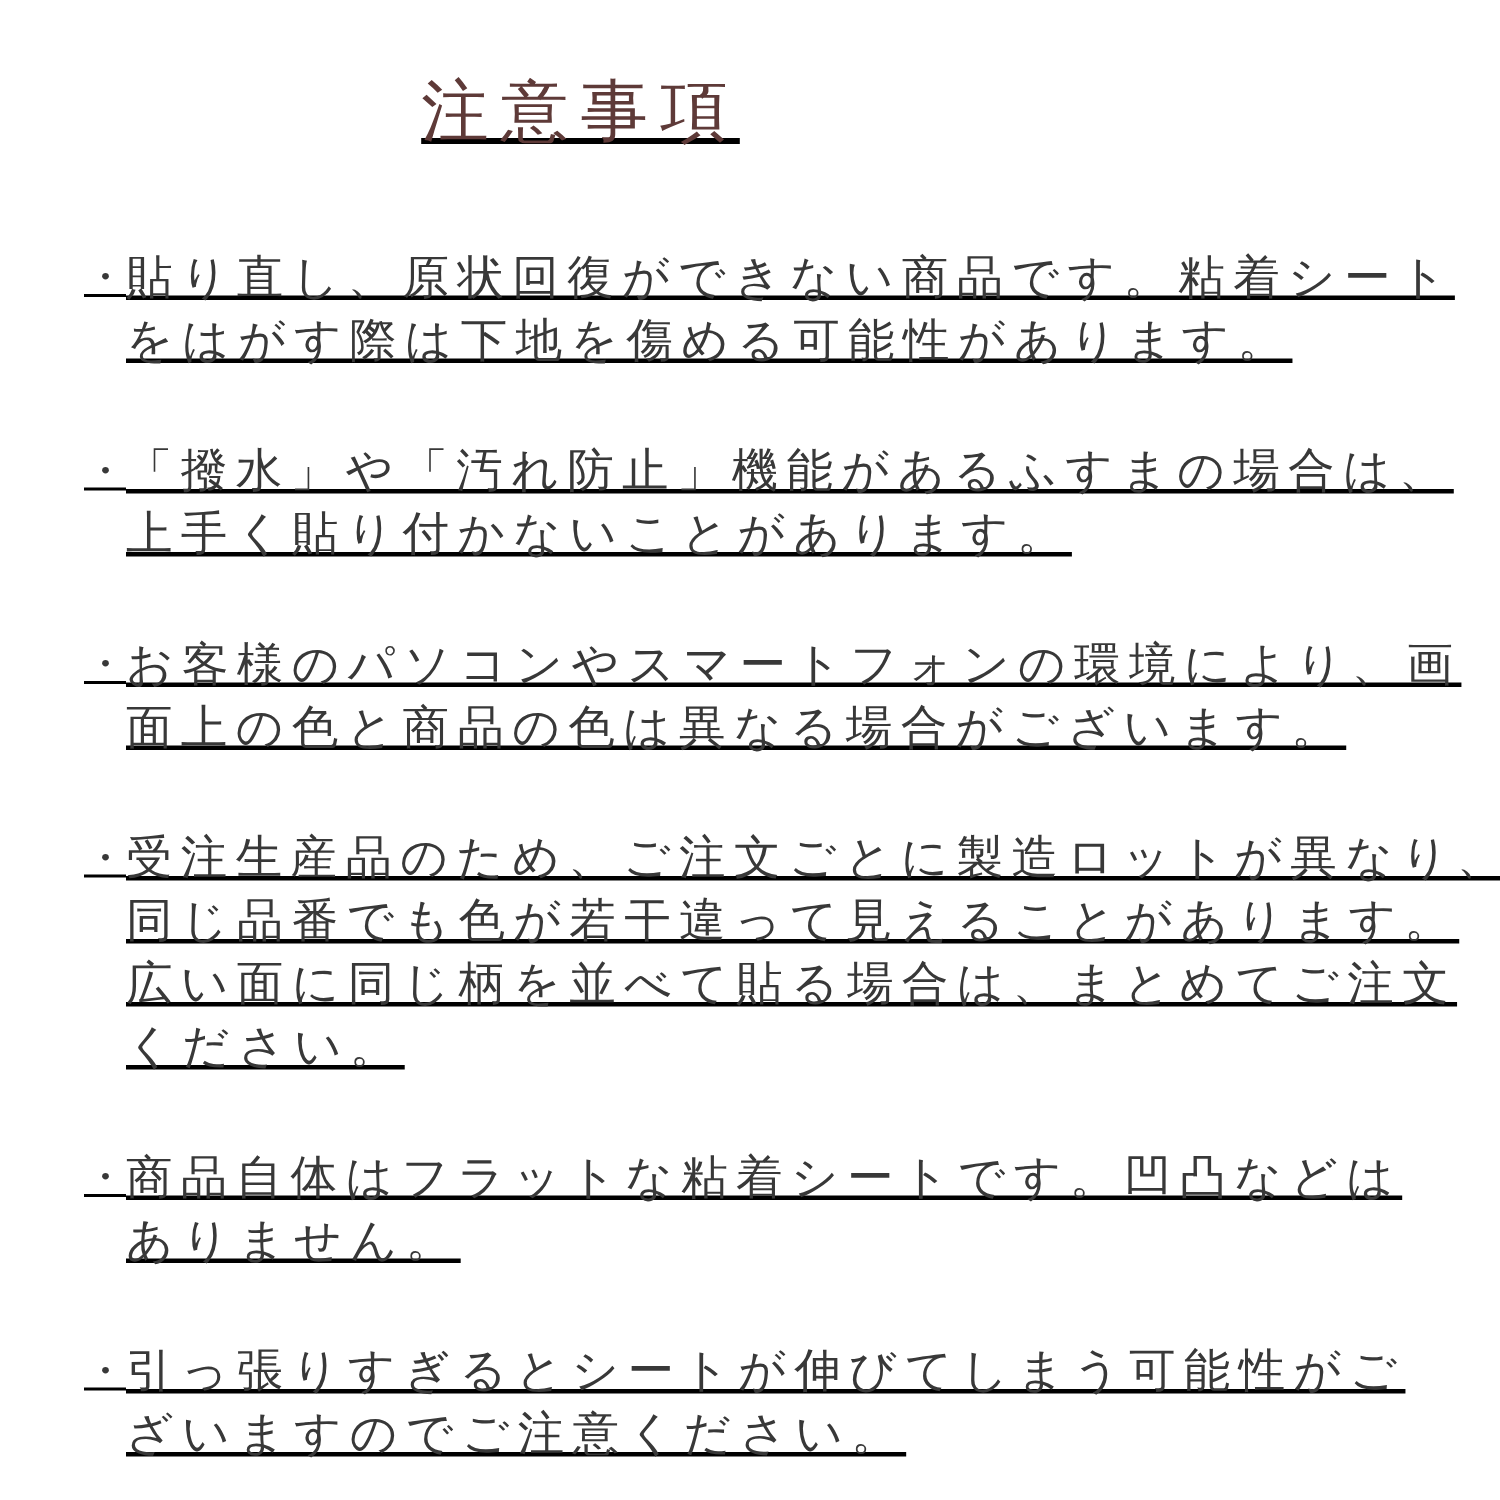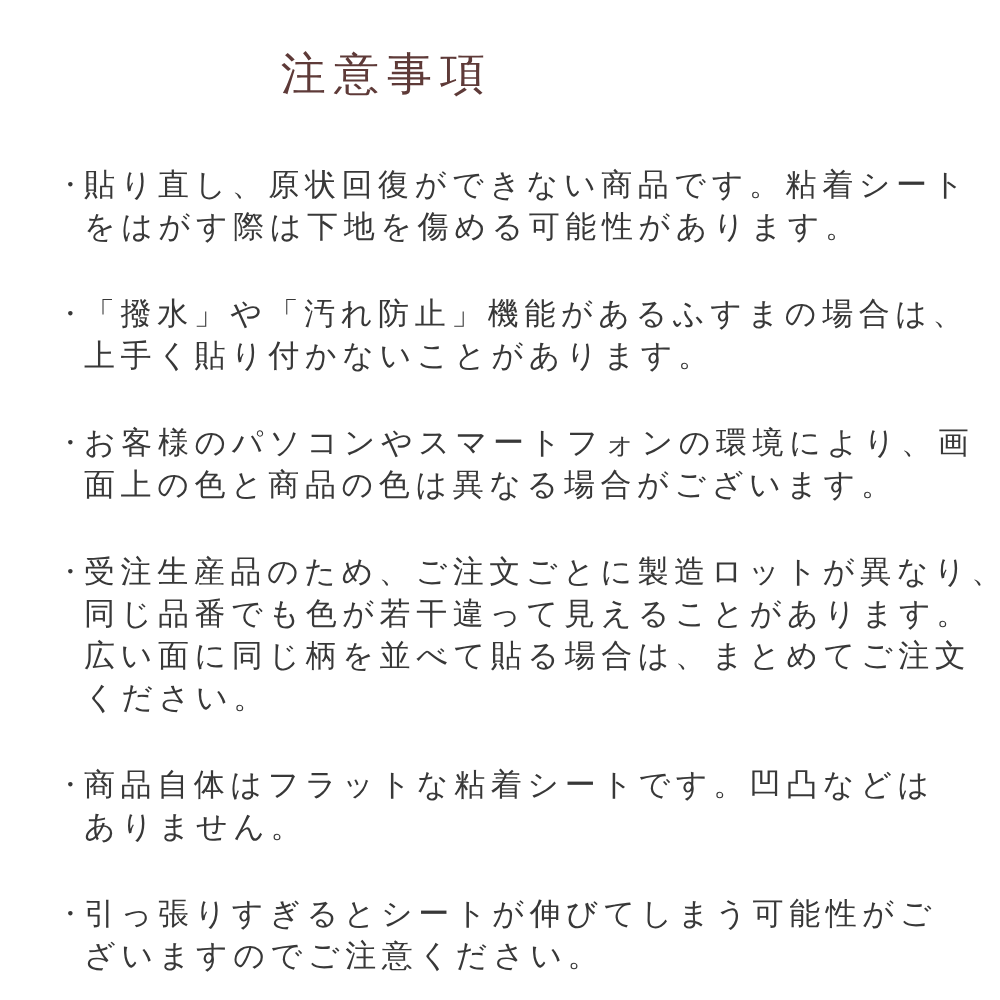--- a/index.html
+++ b/index.html
@@ -7,21 +7,21 @@
     --title-color:#5e3a38;
     --body-color:#383838;
   }
   html,body{margin:0;padding:0;}
   body{
     width:1000px;height:1000px;
     background:var(--bg);
     overflow:hidden;
     font-family:"Liberation Sans","DejaVu Sans",sans-serif;
   }
-  .notice{width:808px;}
+  .notice{width:808px;text-decoration:underline;}
   .title{
     margin:46px 0 0;
     position:relative;
     left:-17px;
     text-align:center;
     font-size:45px;
     line-height:56px;
     font-weight:400;
     letter-spacing:0.18em;
     color:var(--title-color);

